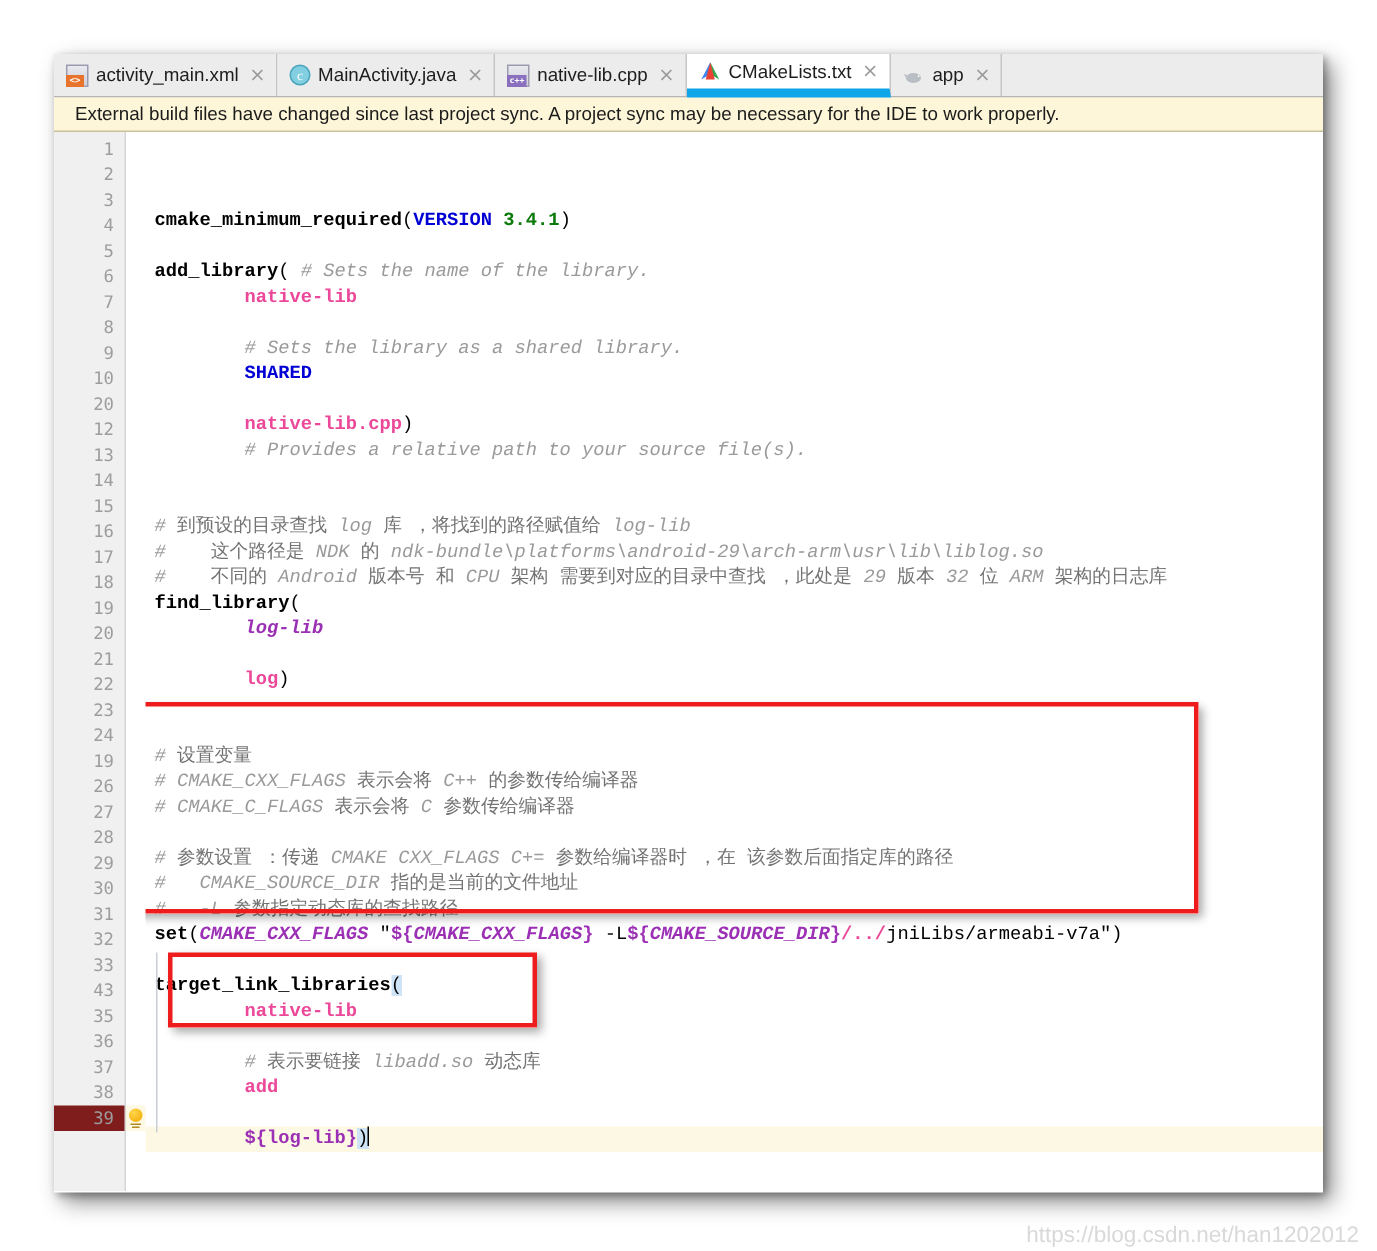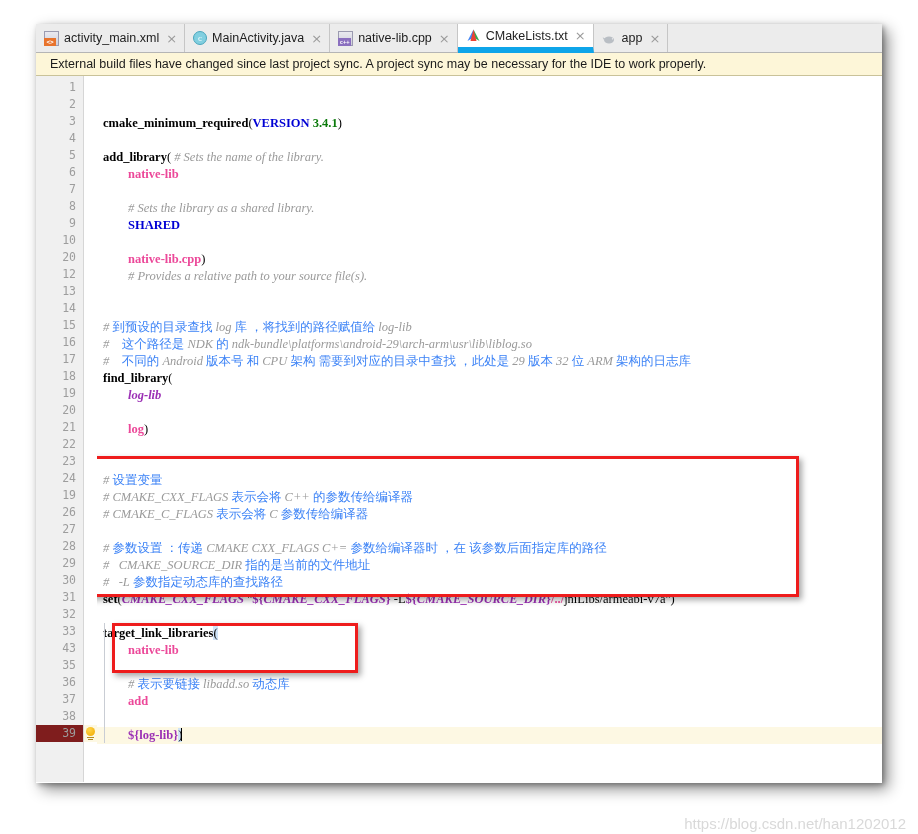--- a/index.html
+++ b/index.html
@@ -7,21 +7,21 @@
     width:918px;height:834px;
     background:#ffffff;
     font-family:"Liberation Sans", sans-serif;
     overflow:hidden;
     position:relative;
   }
 
   
   #ide-window{
     position:absolute;
-    left:36px; top:24px;
+    left:36px; top:36px;
     width:846px; height:759px;
     background:#ffffff;
     box-shadow: 6px 6px 14px rgba(0,0,0,0.45), 2px 2px 5px rgba(0,0,0,0.30);
   }
 
   
   #tab-strip{
     height:29px;
     background:#ececec;
     border-bottom:1px solid #b5b5b5;
@@ -125,41 +125,41 @@
   #gutter .ln.cur{ background:#7f1d1d; }
 
   #marker-strip{
     width:13px;flex:none;background:#ffffff;position:relative;
     padding-top:3px;
   }
   .mk{height:17px;position:relative;}
 
   #code-area{
     flex:1;position:relative;
-    padding-top:5px;
-    font-family:Liberation Serif, serif;
+    padding-top:17px;
+    font-family:Liberation Mono, monospace;
     font-size:12.5px;
     overflow:hidden;
   }
   .line{
     height:17px;line-height:17px;
     white-space:pre;
     padding-left:6px;
     position:relative;
     box-sizing:border-box;
   }
   .line.cur{ background:#fdf8e3; }
 
   
   .cmd     { color:#000000; font-weight:bold; }
   .kw      { color:#0000d4; font-weight:bold; }
   .num     { color:#0b7a0b; font-weight:bold; }
   .str     { color:#ec4899; font-weight:bold; }
   .cmt     { color:#9a9a9a; font-style:italic; }
-  .cmth    { color:#3b82f6; font-style:normal; }
+  .cmth    { color:#737373; font-style:normal; }
   .var     { color:#9b30b5; font-style:italic; font-weight:bold; }
   .path    { color:#9b30b5; font-style:normal; font-weight:bold; }
   .plain   { color:#000000; }
   .paren   { color:#000000; }
   .hl      { background:#cfe3f7; }
   .caret   { display:inline-block;width:1px;height:13px;background:#000;
              vertical-align:-2px;margin-left:-1px; }
 
   
   .bulb{

